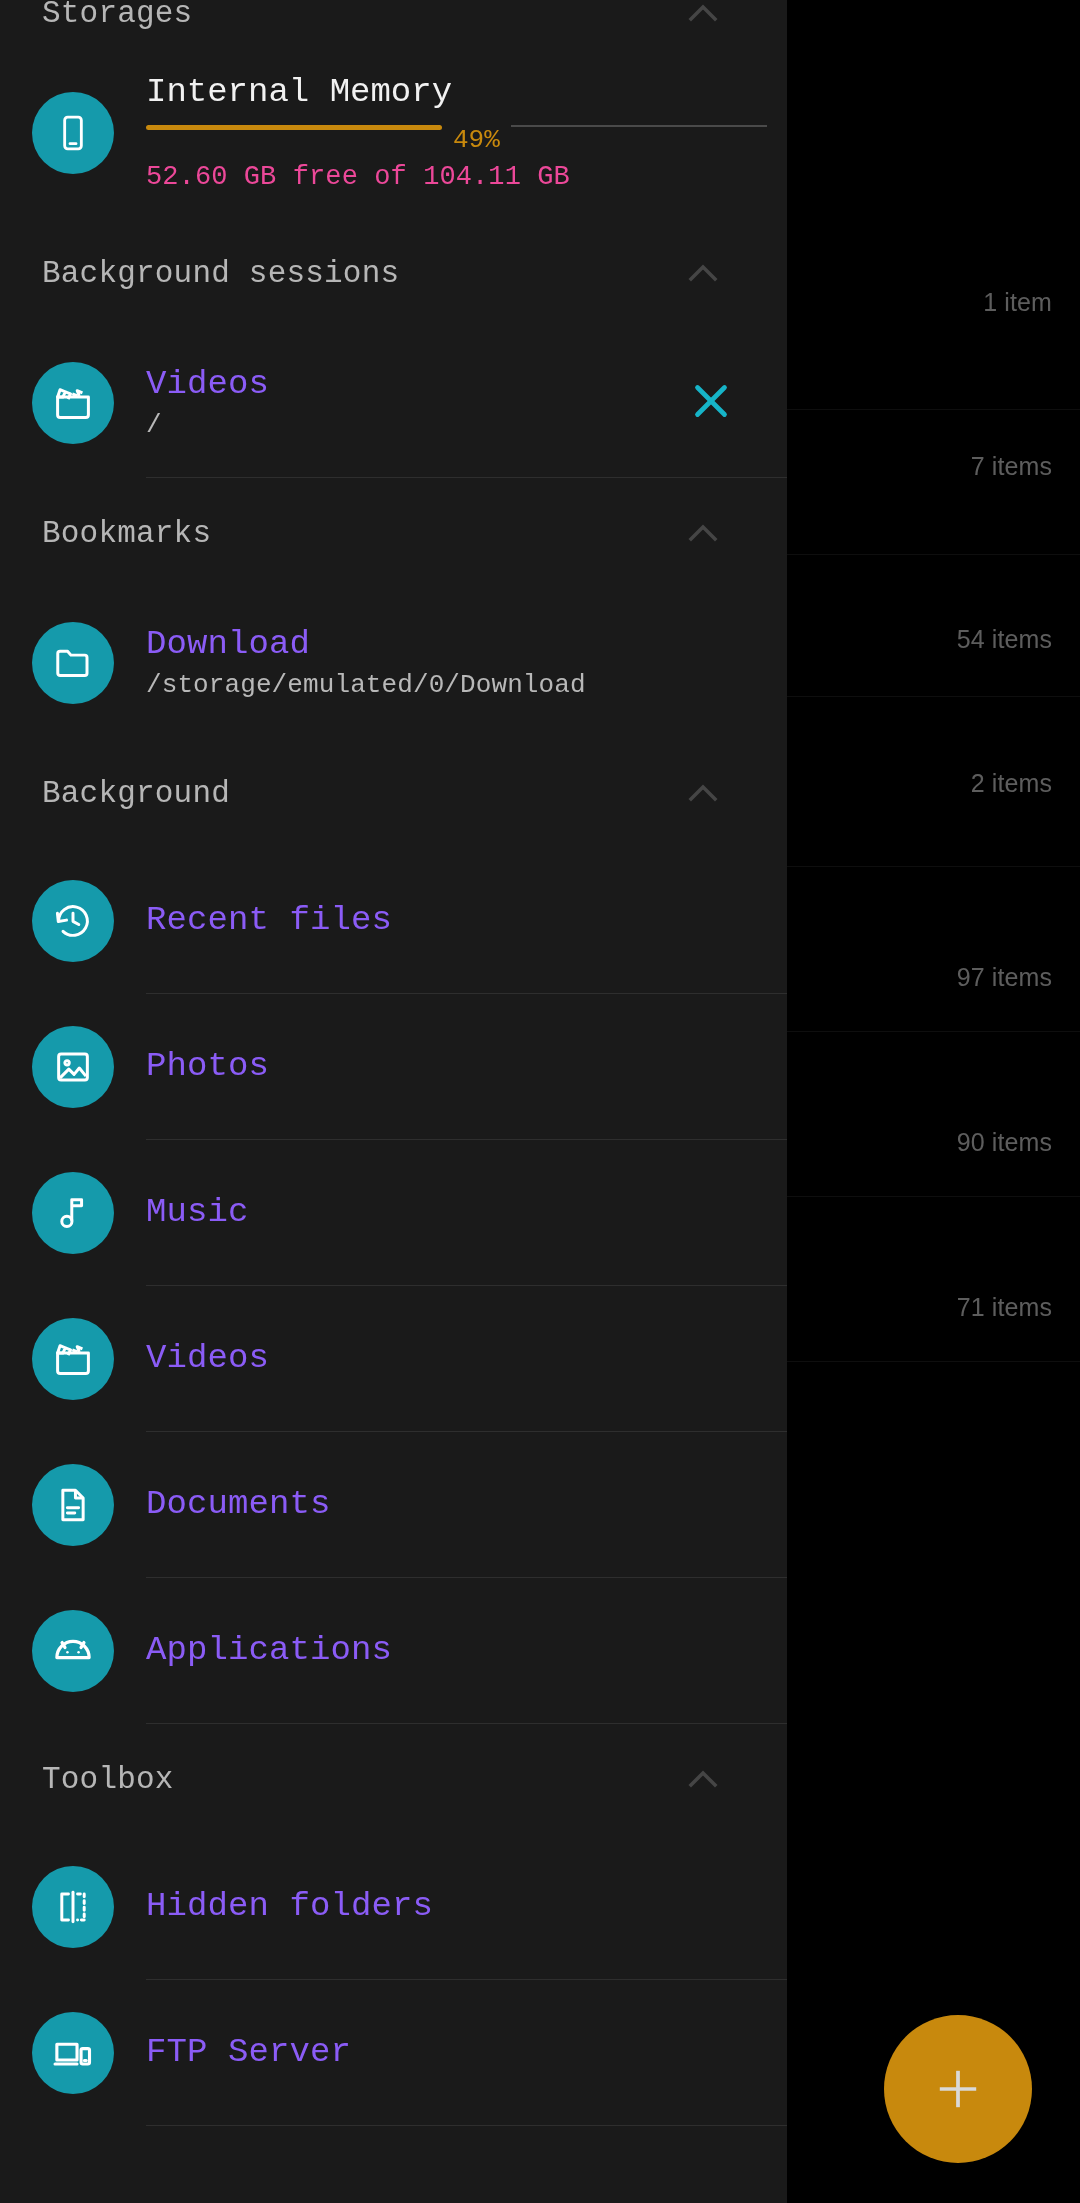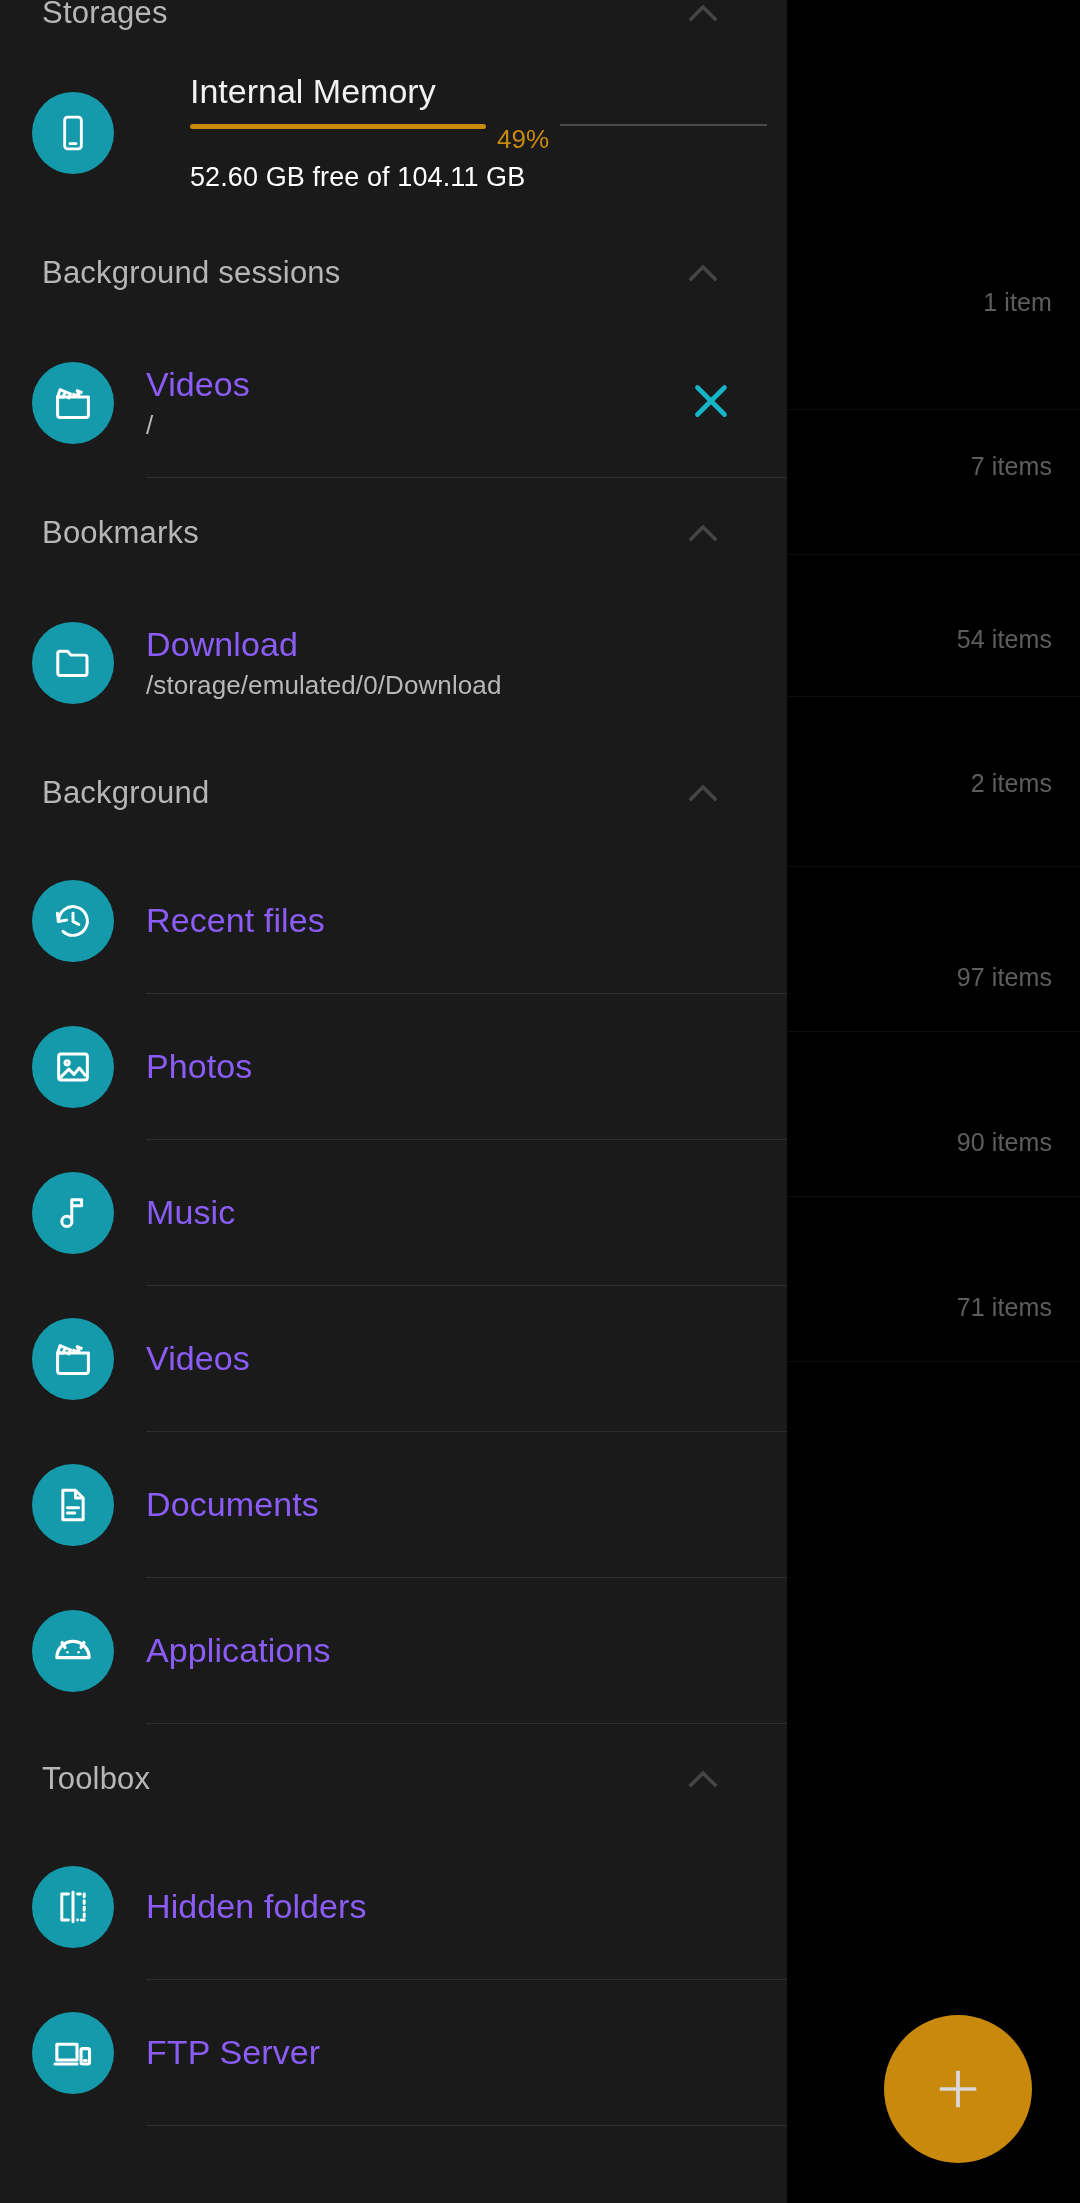--- a/index.html
+++ b/index.html
@@ -53,20 +53,21 @@
   }
   #fab svg { display:block; }
 
   
   #drawer {
     position: absolute;
     left: 0; top: 0;
     width: 787px; height: 2203px;
     background: #1a1a1a;
     overflow: hidden;
+    font-family: Liberation Mono, monospace;
   }
 
   .section-header {
     position: relative;
     height: 92px;
     display: flex;
     align-items: center;
   }
   .section-title {
     margin-left: 42px;
@@ -128,21 +129,21 @@
     line-height: 1.1;
   }
   .row-action {
     width: 96px; height: 96px;
     margin-right: 28px;
     flex: 0 0 auto;
     display:flex; align-items:center; justify-content:center;
   }
 
   
-  .storage-row { height: 170px; gap: 44px; }
+  .storage-row { height: 170px; }
   .storage-body {
     margin-left: 32px;
     flex: 1 1 auto;
     min-width: 0;
     padding-right: 20px;
   }
   .storage-name {
     color: #f1f1f1;
     font-size: 34px;
     line-height: 1.1;
@@ -163,21 +164,21 @@
     font-size: 26px;
     margin: 0 11px;
     flex: 0 0 auto;
   }
   .meter-track {
     height: 2px;
     background: #4a4a4a;
     flex: 1 1 auto;
   }
   .storage-sub {
-    color: #ffffff;
+    color: #ec4899;
     font-size: 27px;
     letter-spacing: .1px;
   }
 </style>
 </head>
 <body>
 
 <div id="backdrop">
   <div class="bg-row" style="top:252px;height:158px">
     <span class="bg-count" style="top:36px">1 item</span>

